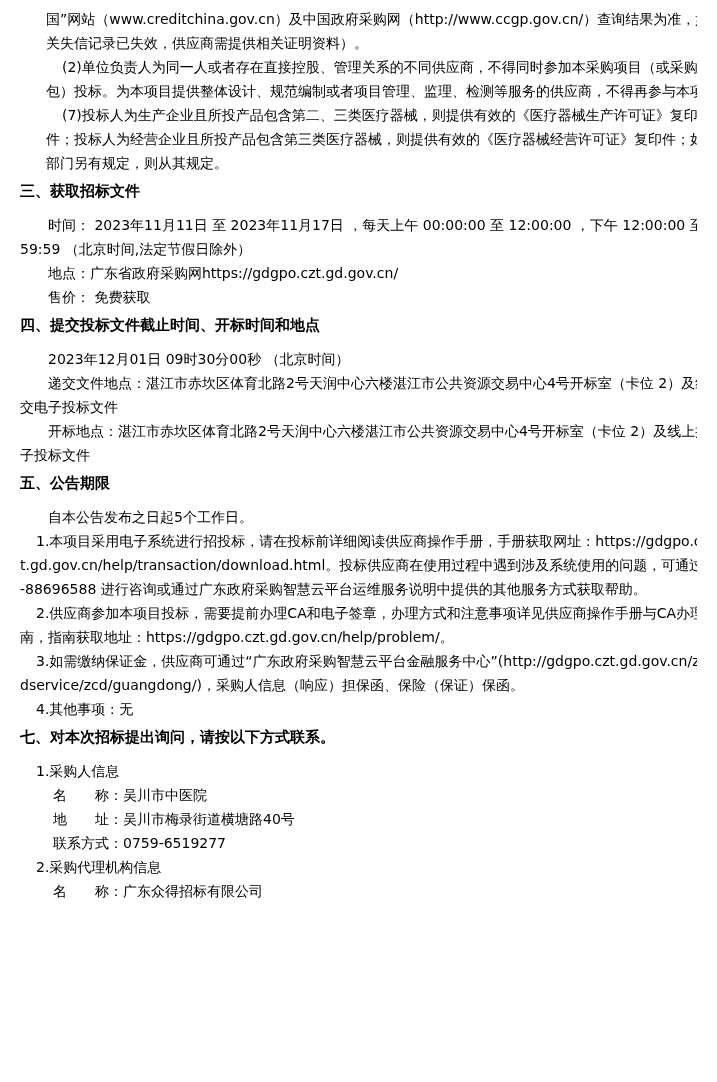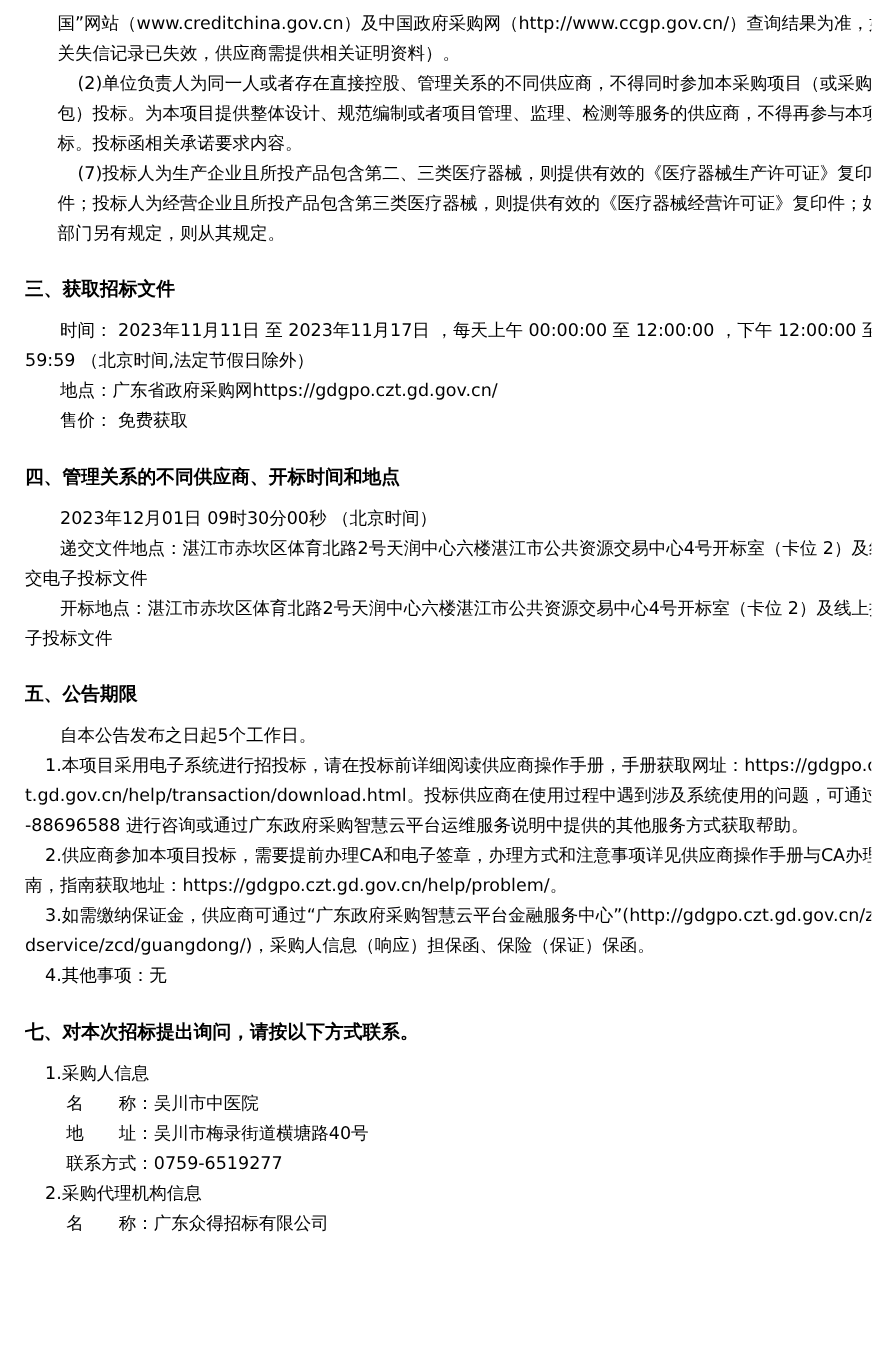--- a/index.html
+++ b/index.html
@@ -24,21 +24,21 @@
     overflow: hidden;
   }
   .ln {
     white-space: pre;
     overflow: hidden;
   }
   
   .h {
     font-weight: bold;
     font-size: 15px;
-    margin-top: 20px;
+    margin-top: 4px;
     margin-bottom: 10px;
     padding-left: 0;
   }
   
   .b1 { padding-left: 26px; }
   
   .b2 { padding-left: 42px; }
   
   .i2 { padding-left: 28px; }
   
@@ -49,30 +49,29 @@
   .n2 { padding-left: 33px; }
 </style>
 </head>
 <body>
 
 <div class="page">
     <div class="ln b1">国”网站（www.creditchina.gov.cn）及中国政府采购网（http://www.ccgp.gov.cn/）查询结果为准，如相</div>
     <div class="ln b1">关失信记录已失效，供应商需提供相关证明资料）。</div>
     <div class="ln b2">(2)单位负责人为同一人或者存在直接控股、管理关系的不同供应商，不得同时参加本采购项目（或采购</div>
     <div class="ln b1">包）投标。为本项目提供整体设计、规范编制或者项目管理、监理、检测等服务的供应商，不得再参与本项目投</div>
-    <div class="ln b1">标。投标函相关承诺要求内容。</div>
     <div class="ln b2">(7)投标人为生产企业且所投产品包含第二、三类医疗器械，则提供有效的《医疗器械生产许可证》复印</div>
     <div class="ln b1">件；投标人为经营企业且所投产品包含第三类医疗器械，则提供有效的《医疗器械经营许可证》复印件；如主管</div>
     <div class="ln b1">部门另有规定，则从其规定。</div>
     <div class="ln h">三、获取招标文件</div>
     <div class="ln i2">时间： 2023年11月11日 至 2023年11月17日 ，每天上午 00:00:00 至 12:00:00 ，下午 12:00:00 至 23:</div>
     <div class="ln c0">59:59 （北京时间,法定节假日除外）</div>
     <div class="ln i2">地点：广东省政府采购网https://gdgpo.czt.gd.gov.cn/</div>
     <div class="ln i2">售价： 免费获取</div>
-    <div class="ln h">四、管理关系的不同供应商、开标时间和地点</div>
+    <div class="ln h">四、提交投标文件截止时间、开标时间和地点</div>
     <div class="ln i2">2023年12月01日 09时30分00秒 （北京时间）</div>
     <div class="ln i2">递交文件地点：湛江市赤坎区体育北路2号天润中心六楼湛江市公共资源交易中心4号开标室（卡位 2）及线上提</div>
     <div class="ln c0">交电子投标文件</div>
     <div class="ln i2">开标地点：湛江市赤坎区体育北路2号天润中心六楼湛江市公共资源交易中心4号开标室（卡位 2）及线上提交电</div>
     <div class="ln c0">子投标文件</div>
     <div class="ln h">五、公告期限</div>
     <div class="ln i2">自本公告发布之日起5个工作日。</div>
     <div class="ln n1">1.本项目采用电子系统进行招投标，请在投标前详细阅读供应商操作手册，手册获取网址：https://gdgpo.cz</div>
     <div class="ln c0">t.gd.gov.cn/help/transaction/download.html。投标供应商在使用过程中遇到涉及系统使用的问题，可通过020</div>
     <div class="ln c0">-88696588 进行咨询或通过广东政府采购智慧云平台运维服务说明中提供的其他服务方式获取帮助。</div>

